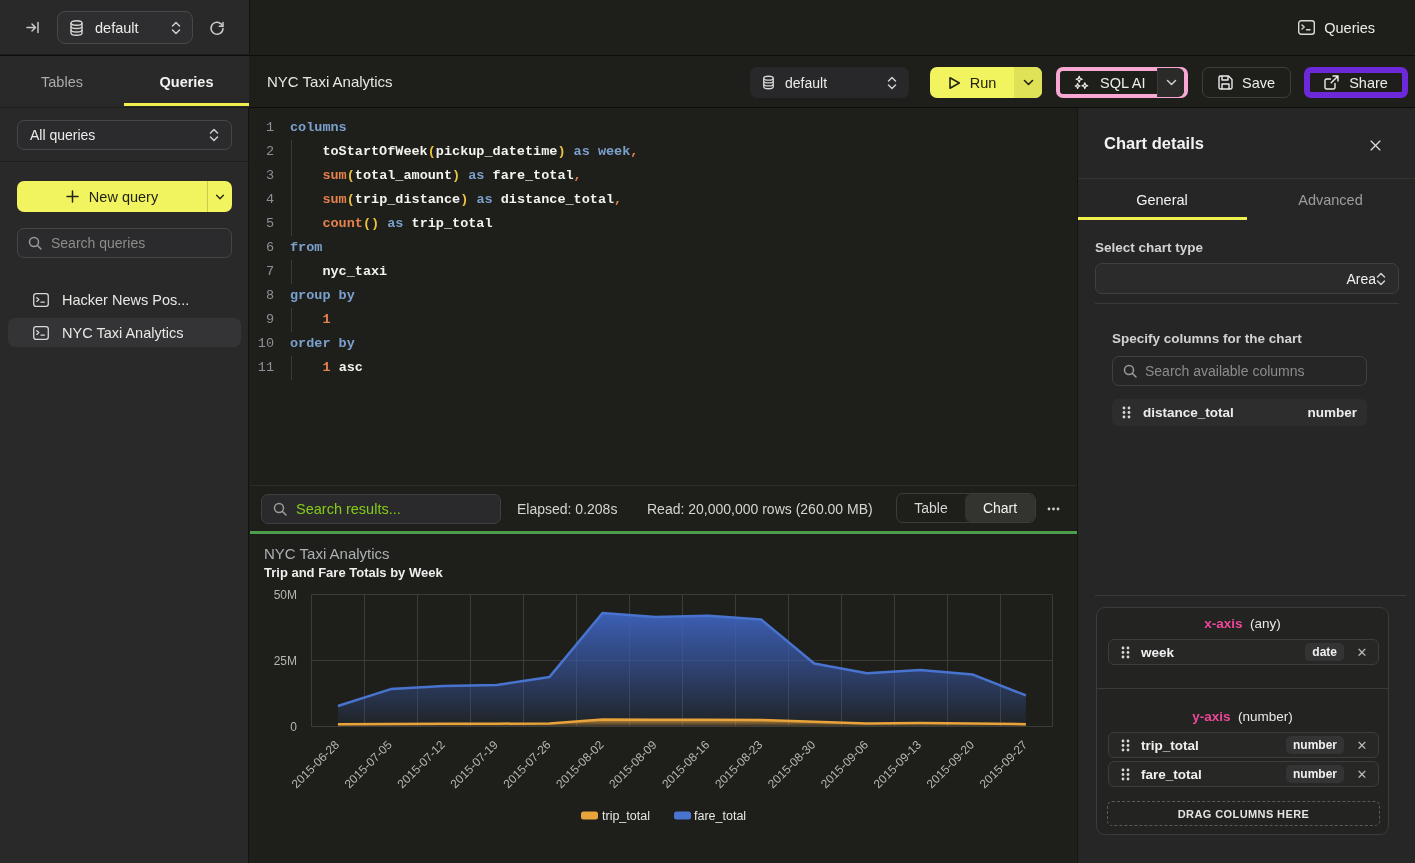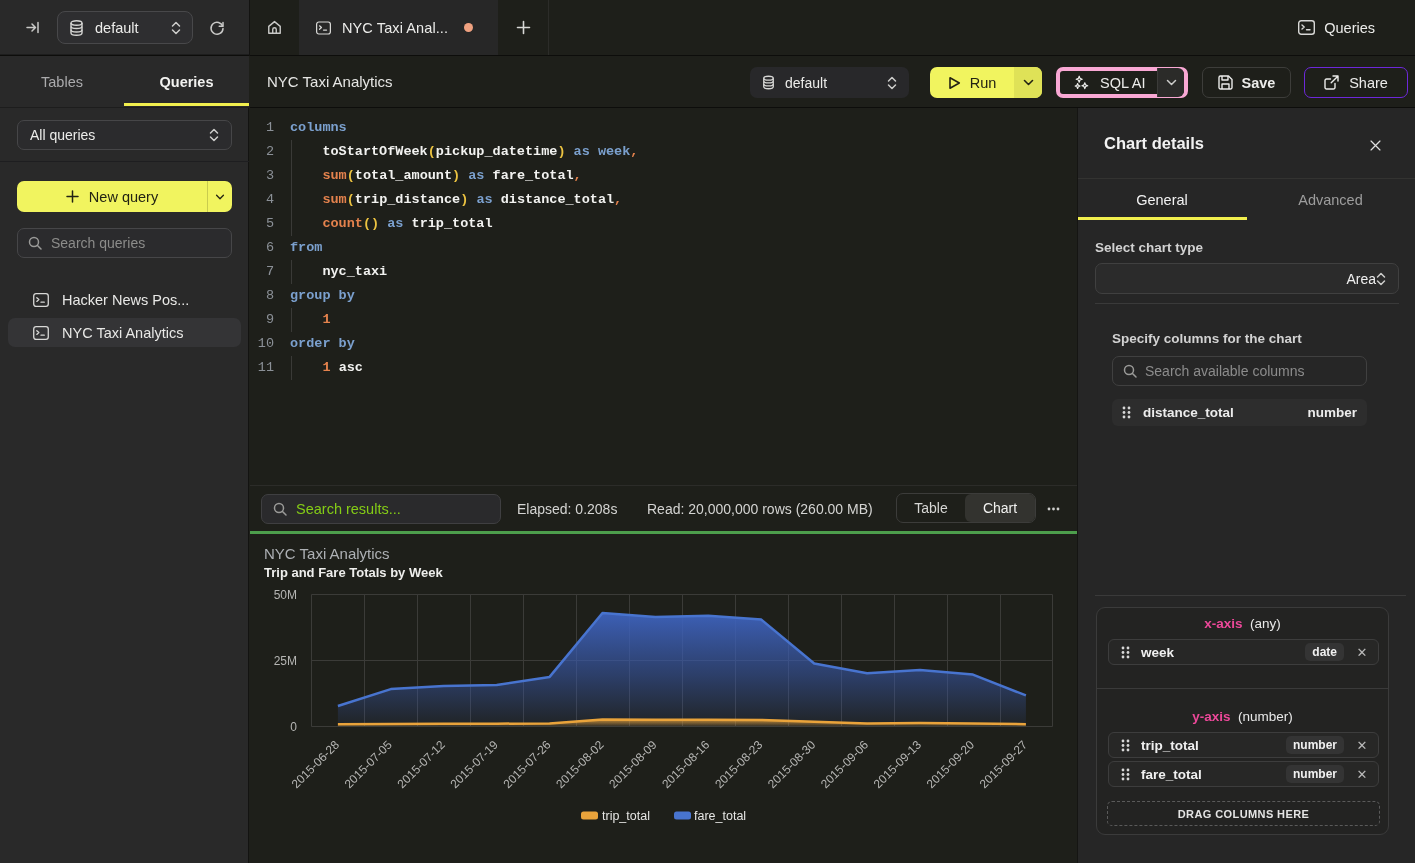--- a/index.html
+++ b/index.html
@@ -21,22 +21,22 @@
 #row2 .title { position:absolute; left:17px; top:17px; color:#e6e6e4; font-size:15px; }
 .btn { position:absolute; top:11px; height:31px; border-radius:7px; display:flex; align-items:center; }
 #sel-default2 { left:500px; width:159px; background:#28282a; }
 #sel-default2 .txt { color:#ececea; font-size:14px; font-weight:500; margin-left:10px; }
 #btn-run { left:680px; width:112px; background:#f1f45f; }
 #btn-run .main { width:84px; height:31px; display:flex; align-items:center; justify-content:center; gap:9px; color:#232313; font-size:14.5px; font-weight:500;}
 #btn-run .caret { width:28px; height:31px; background:#dfe257; border-radius:0 7px 7px 0; display:flex; align-items:center; justify-content:center; }
 #btn-sqlai { left:806px; width:132px; background:transparent; border:4px solid #f9a8d4; }
 #btn-sqlai .main { flex:1; display:flex; align-items:center; gap:10px; padding-left:14px; color:#ececea; font-size:14.5px; font-weight:500; }
 #btn-sqlai .caret { width:27px; height:29px; background:#2b2b29; border-left:1px solid #3b3b39; border-radius:0 6px 6px 0; display:flex; align-items:center; justify-content:center; }
-#btn-save { left:952px; width:89px; border:1px solid #3d3d3a; background:transparent; justify-content:center; gap:9px; color:#ececea; font-size:14.5px; font-weight:700; }
-#btn-share { left:1054px; width:104px; border:1px solid #6d28d9; background:transparent; justify-content:center; gap:10px; color:#ececea; font-size:14.5px; font-weight:500; }
+#btn-save { left:952px; width:89px; border:1px solid #3d3d3a; background:transparent; justify-content:center; gap:9px; color:#ececea; font-size:14.5px; font-weight:400; }
+#btn-share { left:1054px; width:104px; border:6px solid #6d28d9; background:transparent; justify-content:center; gap:10px; color:#ececea; font-size:14.5px; font-weight:500; }
 
 #side-tabs { left:0; top:56px; width:249px; height:52px; background:#292929; border-bottom:1px solid #1d1d1d; }
 #side-tabs .t1 { position:absolute; left:0; top:0; width:124px; height:52px; display:flex; align-items:center; justify-content:center; color:#ababad; font-size:14.5px; }
 #side-tabs .t2 { position:absolute; left:124px; top:0; width:125px; height:52px; display:flex; align-items:center; justify-content:center; color:#f2f2f0; font-size:14.5px; font-weight:700; }
 #side-tabs .underline { position:absolute; left:124px; bottom:1px; width:125px; height:3px; background:#f1ef4e; }
 #sidebar { left:0; top:108px; width:249px; height:755px; background:#292929; border-right:1px solid #131311; }
 .sideinput { position:absolute; left:17px; width:215px; height:30px; border:1px solid #464648; border-radius:7px; background:#2b2b2d; display:flex; align-items:center; }
 #allq { top:12px; color:#ececea; font-size:14px; padding:0 12px; justify-content:space-between; }
 #side-div { position:absolute; left:0; top:53px; width:249px; height:1px; background:#1e1e20; }
 #newq { position:absolute; left:17px; top:73px; width:215px; height:31px; background:#f1f45f; border-radius:7px; display:flex; }
@@ -113,43 +113,20 @@
       </svg>
     <span style="color:#ececea;font-size:14.5px;font-weight:500;margin-left:11px;">default</span>
     <svg style="margin-left:auto" width="10" height="14" viewBox="0 0 10 14" fill="none" stroke="#cdcdcb" stroke-width="1.5" stroke-linecap="round" stroke-linejoin="round">
         <path d="M1.5 5L5 1.5L8.5 5M1.5 9L5 12.5L8.5 9"></path>
       </svg>
   </div>
   <svg class="abs" style="left:209px;top:20px" width="16" height="16" viewBox="0 0 16 16" fill="none" stroke="#c9c9c7" stroke-width="1.5" stroke-linecap="round">
       <path d="M13.7 6.3A6 6 0 1 0 14 8.6"></path>
       <path d="M14 2.5v3.8h-3.8" stroke-linejoin="round"></path>
     </svg>
-  <div id="tabstrip" class="abs">
-    <div id="homebtn" class="abs">
-      <svg width="15" height="15" viewBox="0 0 17 17" fill="none" stroke="#c9c9c7" stroke-width="1.6" stroke-linejoin="round">
-          <path d="M2 7.2L8.5 1.8L15 7.2V15H2z"></path>
-          <path d="M6.5 15v-4.2a2 2 0 0 1 4 0V15"></path>
-        </svg>
-    </div>
-    <div id="activetab" class="abs">
-      <svg width="15" height="14" viewBox="0 0 17 15" fill="none" stroke="#d8d8d6" stroke-width="1.4">
-          <rect x="0.7" y="0.7" width="15.6" height="13.6" rx="2.5"></rect>
-          <path d="M4 5l2.2 2L4 9" stroke-linecap="round" stroke-linejoin="round"></path>
-          <path d="M8.5 9.8H12" stroke-linecap="round"></path>
-        </svg>
-      <span class="ttl">NYC Taxi Anal...</span>
-      <span class="dot"></span>
-    </div>
-    <div id="plusbtn" class="abs">
-        <svg width="15" height="15" viewBox="0 0 15 15" stroke="#d8d8d6" stroke-width="1.6" stroke-linecap="round">
-          <path d="M7.5 1.5v12M1.5 7.5h12"></path>
-        </svg>
-      </div>
-    <div id="tabsep" class="abs"></div>
-  </div>
   <div id="queries-label" class="abs">
     <svg width="17" height="15" viewBox="0 0 17 15" fill="none" stroke="#d8d8d6" stroke-width="1.4">
         <rect x="0.7" y="0.7" width="15.6" height="13.6" rx="2.5"></rect>
         <path d="M4 5l2.2 2L4 9" stroke-linecap="round" stroke-linejoin="round"></path>
         <path d="M8.5 9.8H12" stroke-linecap="round"></path>
       </svg>
     <span>Queries</span>
   </div>
 </div>
 

